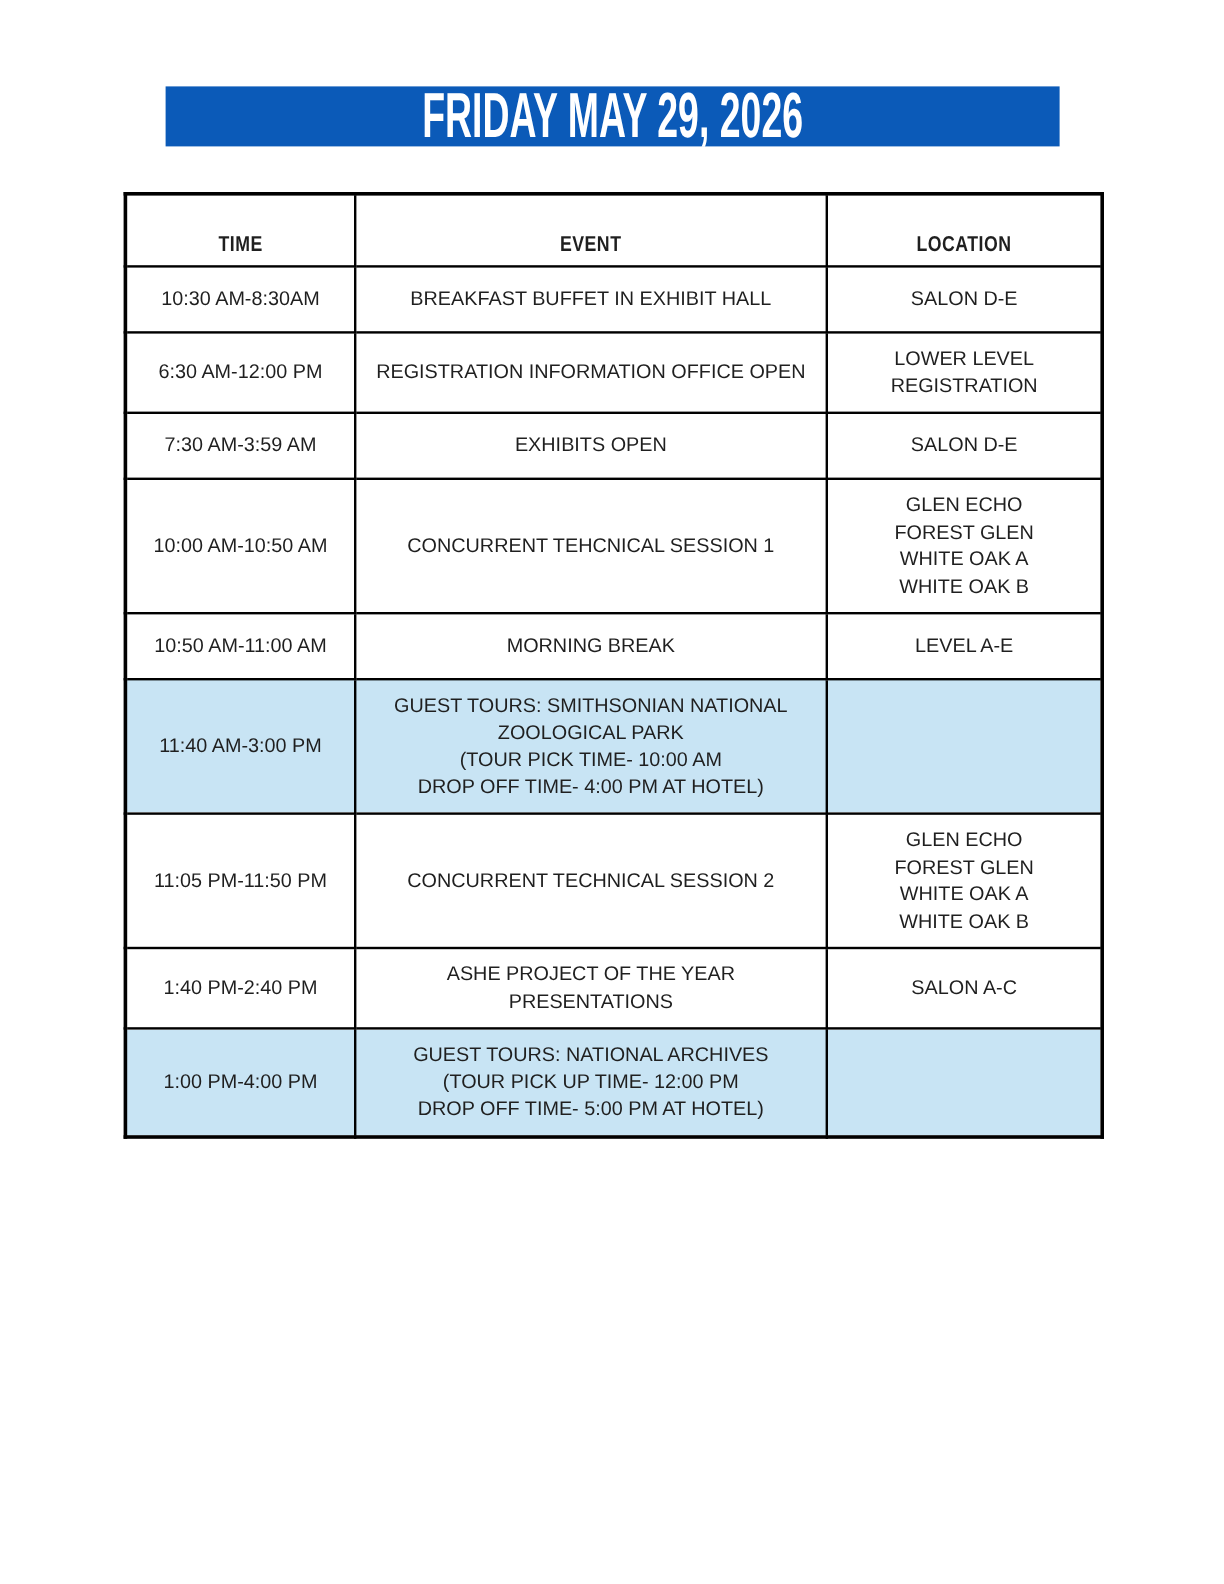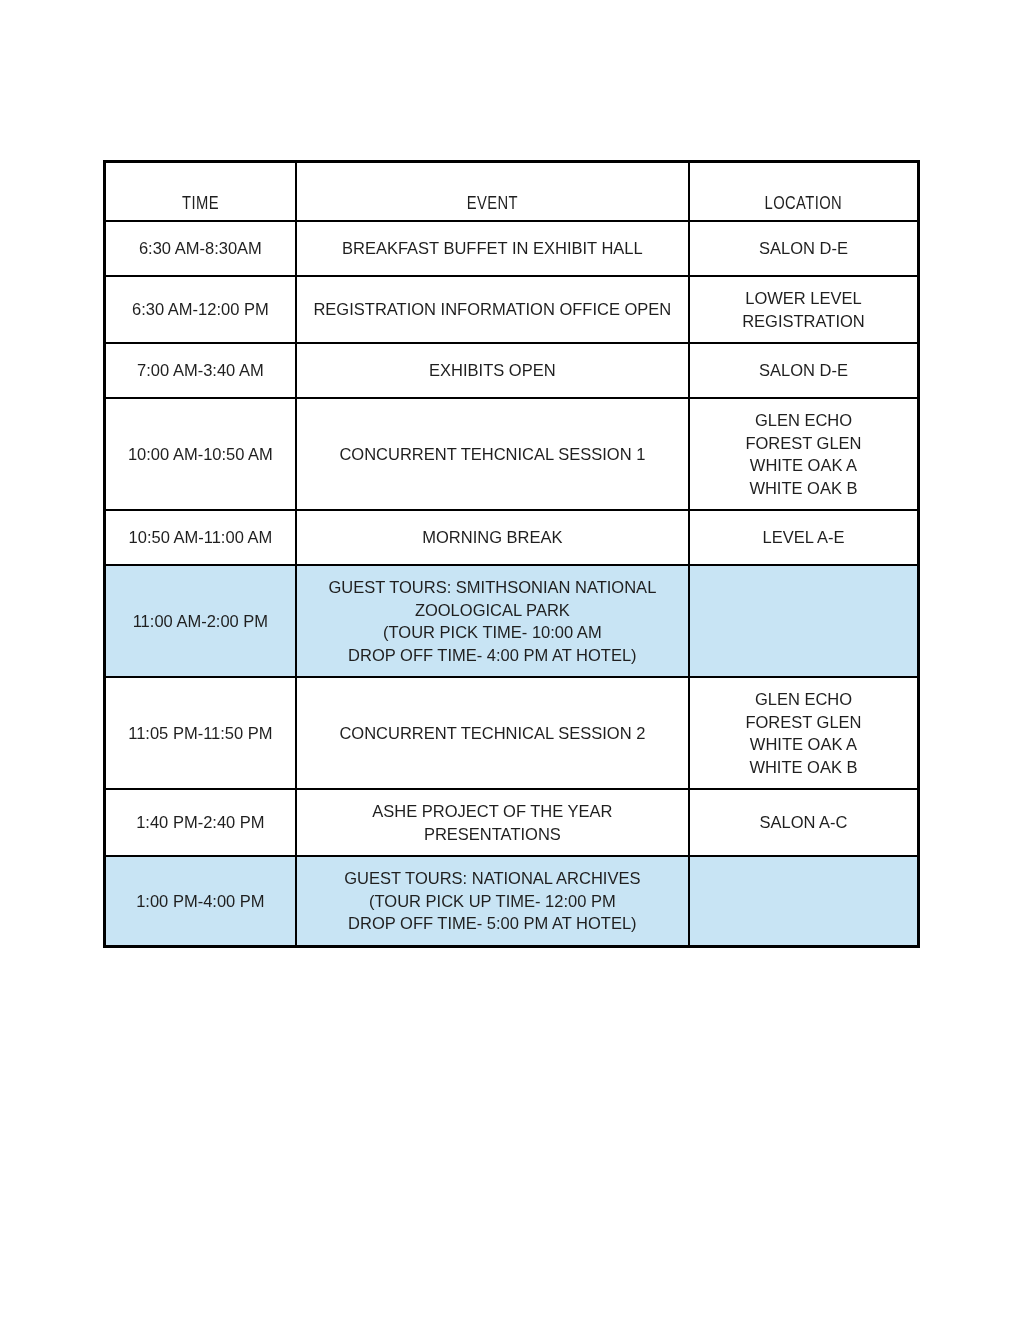--- a/index.html
+++ b/index.html
@@ -67,37 +67,40 @@
     padding: 10px 8px;
     font-size: 16.5px;
     line-height: 22.5px;
     color: var(--text);
     white-space: pre-line;
     overflow: hidden;
   }
   .schedule thead tr { height: 52px; }
   .schedule tbody tr { height: 55px; }
   .schedule th {
-    font-weight: normal;
+    font-weight: bold;
     padding: 6px 4px;
   }
   .schedule th .th-inner {
     display: inline-block;
     font-size: 18px;
     letter-spacing: 0.5px;
     transform: scaleX(0.82);
     white-space: nowrap;
   }
   tr.highlight td { background: var(--highlight); }
 </style>
 </head>
 <body>
 
 <div class="page">
 
+  <div class="banner">
+    <span class="banner-title">FRIDAY MAY 29, 2026</span>
+  </div>
 
   <div class="table-wrap">
     <table class="schedule">
       <colgroup>
         <col class="c-time">
         <col class="c-event">
         <col class="c-loc">
       </colgroup>
       <thead>
         <tr>
@@ -107,50 +110,50 @@
           <th>
             <span class="th-inner">EVENT</span>
           </th>
           <th>
             <span class="th-inner">LOCATION</span>
           </th>
         </tr>
       </thead>
       <tbody id="schedule-body">
           <tr>
-    <td class="time">6:30 AM-8:30AM</td>
+    <td class="time">10:30 AM-8:30AM</td>
     <td class="event">BREAKFAST BUFFET IN EXHIBIT HALL</td>
     <td class="location">SALON D-E</td>
   </tr>
           <tr>
     <td class="time">6:30 AM-12:00 PM</td>
     <td class="event">REGISTRATION INFORMATION OFFICE OPEN</td>
     <td class="location">LOWER LEVEL
 REGISTRATION</td>
   </tr>
           <tr>
-    <td class="time">7:00 AM-3:40 AM</td>
+    <td class="time">7:30 AM-3:59 AM</td>
     <td class="event">EXHIBITS OPEN</td>
     <td class="location">SALON D-E</td>
   </tr>
           <tr>
     <td class="time">10:00 AM-10:50 AM</td>
     <td class="event">CONCURRENT TEHCNICAL SESSION 1</td>
     <td class="location">GLEN ECHO
 FOREST GLEN
 WHITE OAK A
 WHITE OAK B</td>
   </tr>
           <tr>
     <td class="time">10:50 AM-11:00 AM</td>
     <td class="event">MORNING BREAK</td>
     <td class="location">LEVEL A-E</td>
   </tr>
           <tr class="highlight">
-    <td class="time">11:00 AM-2:00 PM</td>
+    <td class="time">11:40 AM-3:00 PM</td>
     <td class="event">GUEST TOURS: SMITHSONIAN NATIONAL
 ZOOLOGICAL PARK
 (TOUR PICK TIME- 10:00 AM
 DROP OFF TIME- 4:00 PM AT HOTEL)</td>
     <td class="location"></td>
   </tr>
           <tr>
     <td class="time">11:05 PM-11:50 PM</td>
     <td class="event">CONCURRENT TECHNICAL SESSION 2</td>
     <td class="location">GLEN ECHO

